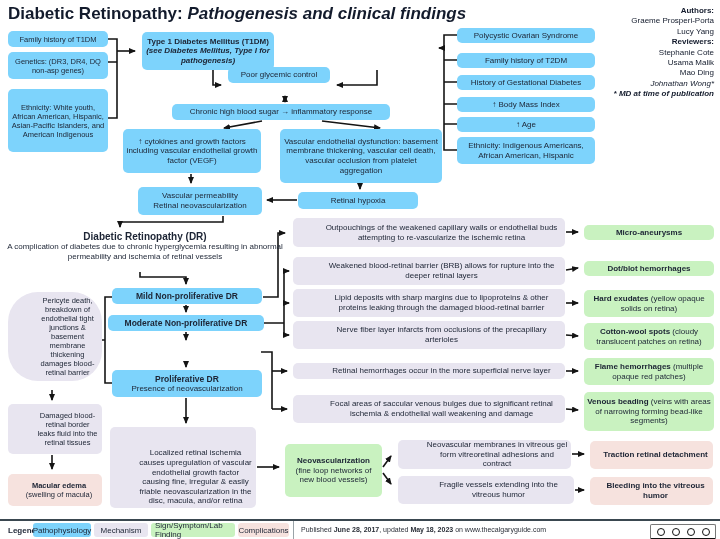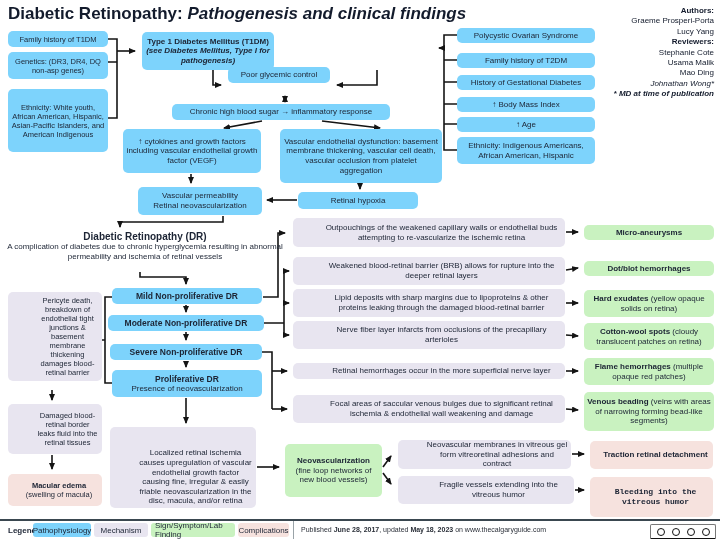--- a/index.html
+++ b/index.html
@@ -165,31 +165,28 @@
     <div class="t">Diabetic Retinopathy (DR)</div>
     <div class="d">A complication of diabetes due to chronic hyperglycemia resulting in abnormal permeability and ischemia of retinal vessels</div>
   </div>
 
   <div class="box blue b" style="left:112px;top:288px;width:150px;height:16px;font-size:8.5px;">
       <div>Mild Non-proliferative DR</div>
     </div>
   <div class="box blue b" style="left:108px;top:315px;width:156px;height:16px;font-size:8.5px;">
       <div>Moderate Non-proliferative DR</div>
     </div>
-  <div class="box blue b" style="left:110px;top:344px;width:152px;height:16px;font-size:8.5px;">
-      <div>Severe Non-proliferative DR</div>
-    </div>
   <div class="box blue" style="left:112px;top:370px;width:150px;height:27px;">
     <div>
         <span class="blk b" style="font-size:8.5px;">Proliferative DR</span>
         <span class="blk">Presence of neovascularization</span>
       </div>
   </div>
 
-  <div class="box lav small" style="left:8px;top:292px;width:94px;height:89px;">
+  <div class="box lav small" style="left:8px;top:292px;width:94px;height:89px;border-radius:30px;">
       <div>Pericyte death, breakdown of endothelial tight junctions &amp; basement membrane thickening damages blood-retinal barrier</div>
     </div>
   <div class="box lav small" style="left:8px;top:404px;width:94px;height:50px;">
       <div>Damaged blood-retinal border leaks fluid into the retinal tissues</div>
     </div>
   <div class="box pink small" style="left:8px;top:474px;width:94px;height:32px;">
     <div>
         <span class="blk b">Macular edema</span>
         <span class="blk">(swelling of macula)</span>
       </div>
@@ -241,21 +238,21 @@
   </div>
   <div class="box lav" style="left:398px;top:440px;width:173px;height:29px;">
       <div>Neovascular membranes in vitreous gel form vitreoretinal adhesions and contract</div>
     </div>
   <div class="box lav" style="left:398px;top:476px;width:176px;height:28px;">
       <div>Fragile vessels extending into the vitreous humor</div>
     </div>
   <div class="box pink b" style="left:590px;top:441px;width:123px;height:28px;">
       <div>Traction retinal detachment</div>
     </div>
-  <div class="box pink b" style="left:590px;top:477px;width:123px;height:40px;font-family:Liberation Mono, monospace;">
+  <div class="box pink b" style="left:590px;top:477px;width:123px;height:28px;">
       <div>Bleeding into the vitreous humor</div>
     </div>
 
   <div class="legendbar">
     <div class="lcell b" style="left:4px;">Legend:</div>
     <div class="lcell blue" style="left:33px;width:58px;">Pathophysiology</div>
     <div class="lcell lav" style="left:94px;width:54px;">Mechanism</div>
     <div class="lcell green" style="left:151px;width:84px;">Sign/Symptom/Lab Finding</div>
     <div class="lcell pink" style="left:238px;width:51px;">Complications</div>
     <div class="ldiv"></div>

